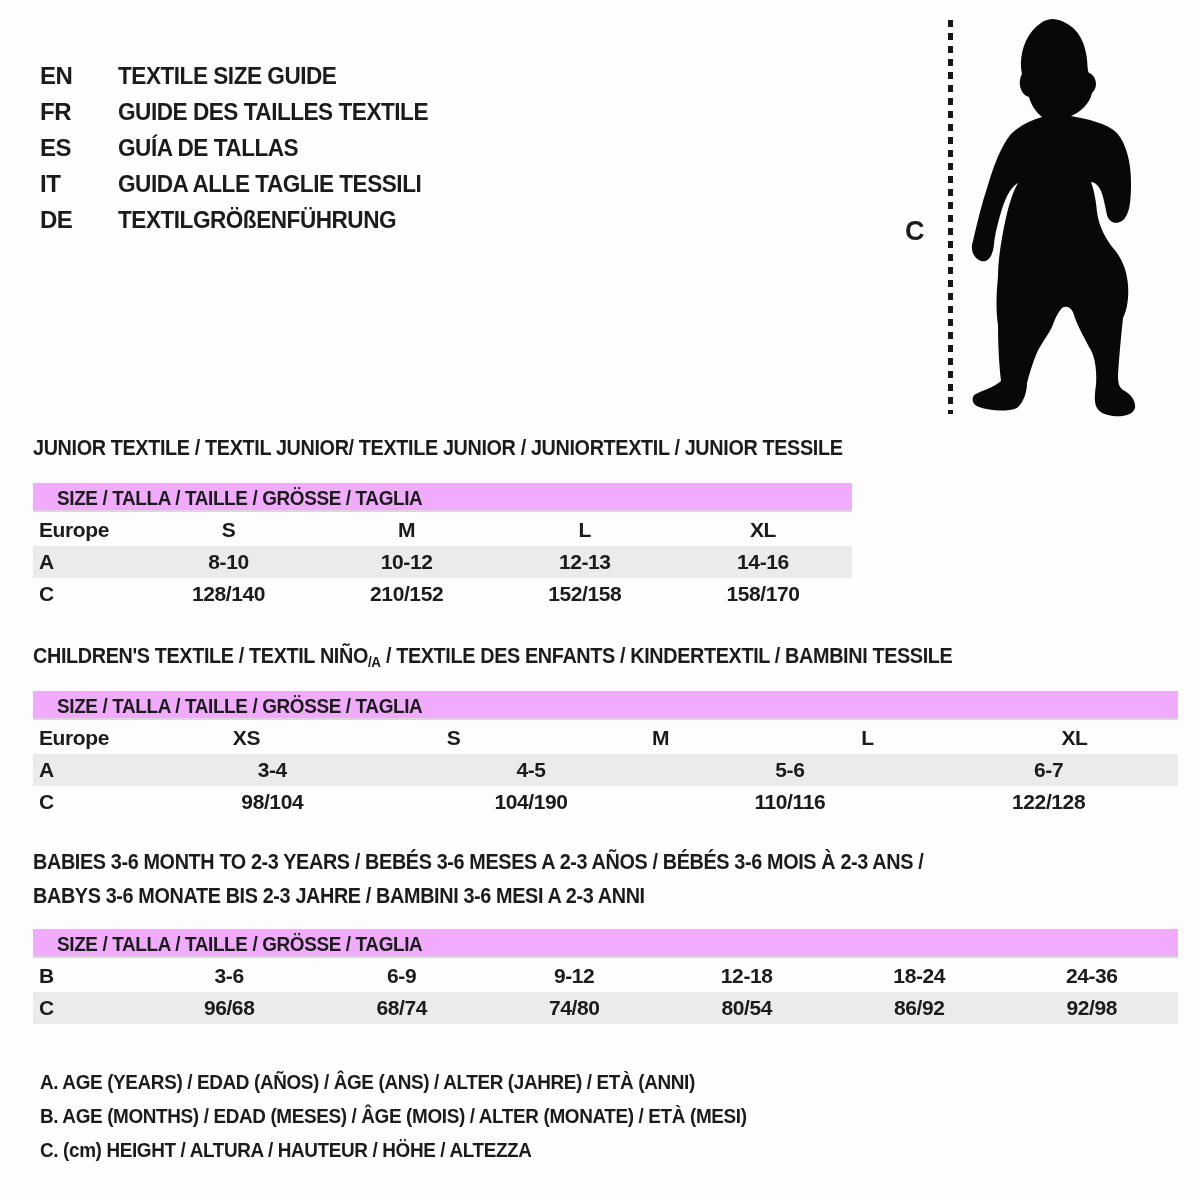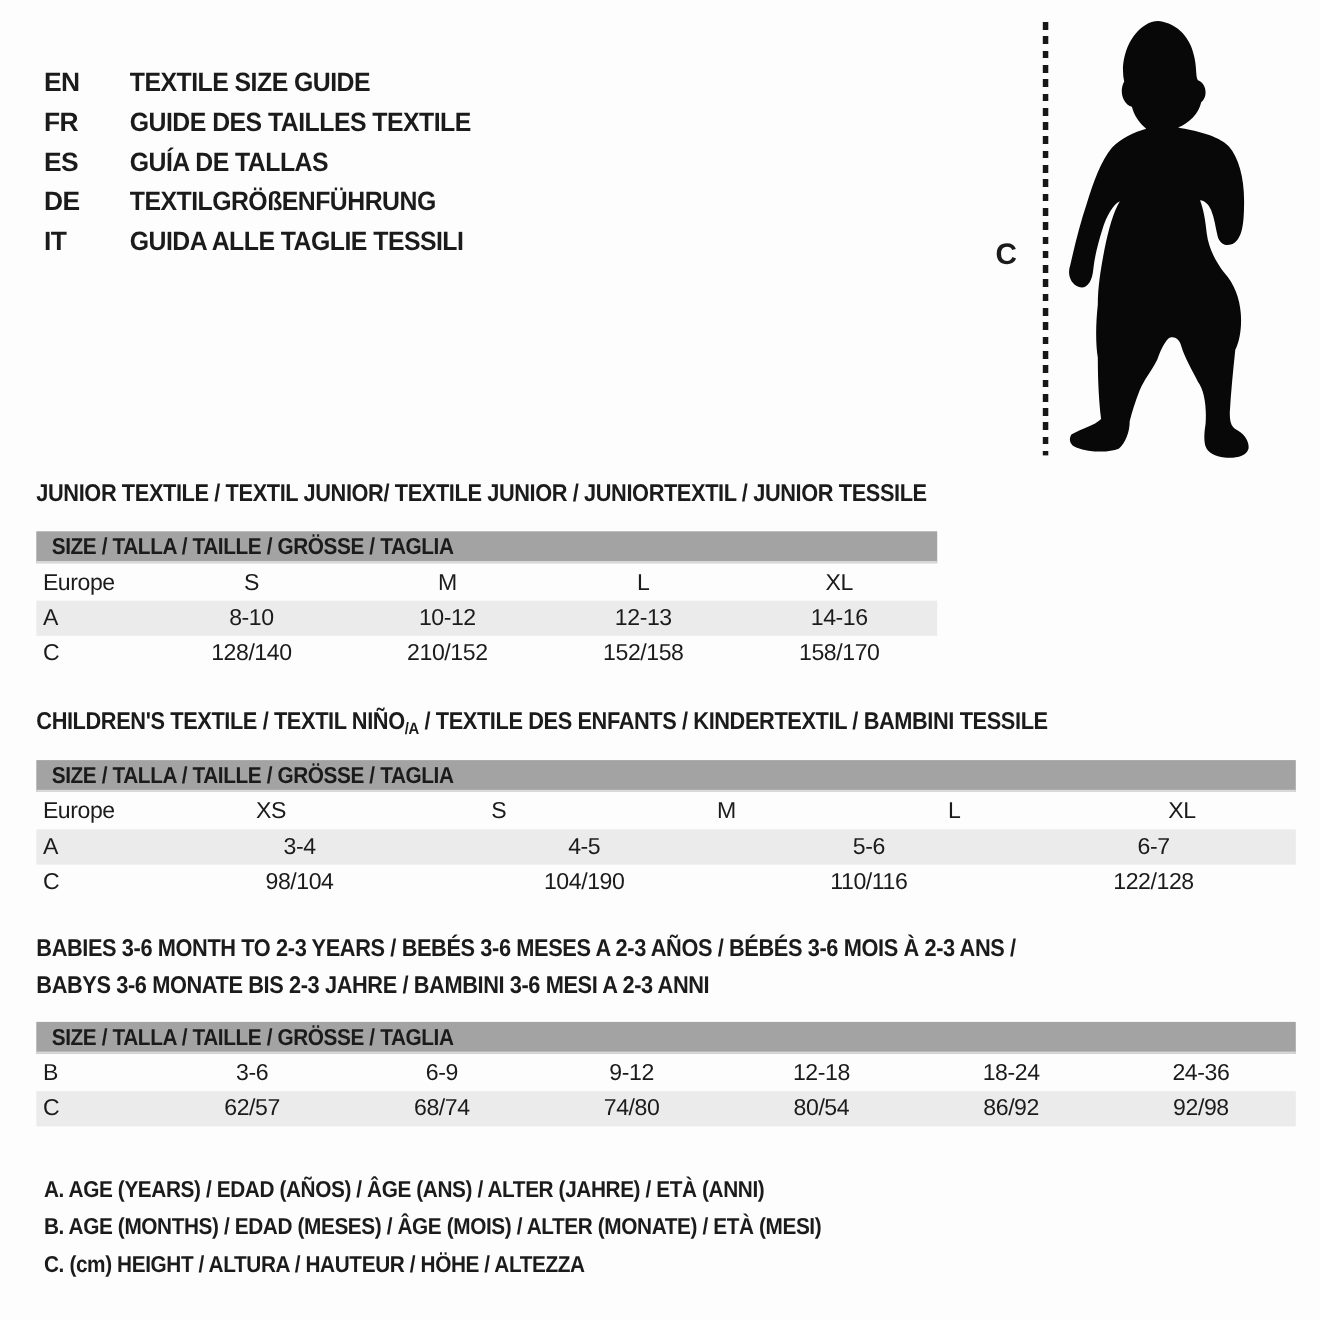--- a/index.html
+++ b/index.html
@@ -40,28 +40,28 @@
   
   .size-table{position:absolute;left:33px;}
   .tbl-title{
     margin:0;font-size:22px;font-weight:bold;letter-spacing:-0.4px;
     white-space:nowrap;line-height:24px;
     transform:scaleX(0.9);transform-origin:0 0;
   }
   .tbl-title .sub{font-size:15px;vertical-align:-4px;}
   .bar{
     position:absolute;left:0;right:0;height:29px;line-height:29px;
-    background:#a3a3a3;border-bottom:2px solid #d8d8d8;
+    background:#f0abfc;border-bottom:2px solid #d8d8d8;
     font-size:21px;font-weight:bold;letter-spacing:-0.4px;
-    padding-left:14px;box-sizing:border-box;white-space:nowrap;
+    padding-left:24px;box-sizing:border-box;white-space:nowrap;
   }
   .bar span{display:inline-block;transform:scaleX(0.9);transform-origin:0 50%;}
   .trow{
     position:absolute;left:0;right:0;height:32px;line-height:32px;
-    display:flex;font-size:21px;font-weight:normal;letter-spacing:-0.4px;
+    display:flex;font-size:21px;font-weight:bold;letter-spacing:-0.4px;justify-content:center;
   }
   .trow.alt{background:#ebebeb;}
   .trow .rl{width:13%;text-align:left;padding-left:6px;box-sizing:border-box;}
   .t-wide .trow .rl{width:9.6%;}
   .trow .tc{flex:1;text-align:center;}
   
   .legend{position:absolute;left:40px;top:1070px;}
   .legend-line{
     height:34px;line-height:24px;white-space:nowrap;
     font-size:21px;font-weight:bold;letter-spacing:-0.4px;
@@ -77,24 +77,24 @@
     <div class="lang-row">
       <span class="code">EN</span><span class="label">TEXTILE SIZE GUIDE</span>
     </div>
     <div class="lang-row">
       <span class="code">FR</span><span class="label">GUIDE DES TAILLES TEXTILE</span>
     </div>
     <div class="lang-row">
       <span class="code">ES</span><span class="label">GUÍA DE TALLAS</span>
     </div>
     <div class="lang-row">
+      <span class="code">IT</span><span class="label">GUIDA ALLE TAGLIE TESSILI</span>
+    </div>
+    <div class="lang-row">
       <span class="code">DE</span><span class="label">TEXTILGRÖßENFÜHRUNG</span>
-    </div>
-    <div class="lang-row">
-      <span class="code">IT</span><span class="label">GUIDA ALLE TAGLIE TESSILI</span>
     </div>
   </section>
 
   <div class="figure">
     <span class="c-label">C</span>
     <div class="dash-line"></div>
     <svg class="silhouette" width="175" height="415" viewBox="0 0 175 415" aria-hidden="true">
       <path fill="#080808" d="
         M 88 4
         C 106 6 118 20 121 38
@@ -214,21 +214,21 @@
       <span class="rl">B</span>
       <span class="tc">3-6</span>
       <span class="tc">6-9</span>
       <span class="tc">9-12</span>
       <span class="tc">12-18</span>
       <span class="tc">18-24</span>
       <span class="tc">24-36</span>
     </div>
     <div class="trow alt" style="top:142px;">
       <span class="rl">C</span>
-      <span class="tc">62/57</span>
+      <span class="tc">96/68</span>
       <span class="tc">68/74</span>
       <span class="tc">74/80</span>
       <span class="tc">80/54</span>
       <span class="tc">86/92</span>
       <span class="tc">92/98</span>
     </div>
   </section>
 
   <section class="legend">
     <div class="legend-line">A. AGE (YEARS) / EDAD (AÑOS) / ÂGE (ANS) / ALTER (JAHRE) / ETÀ (ANNI)</div>

